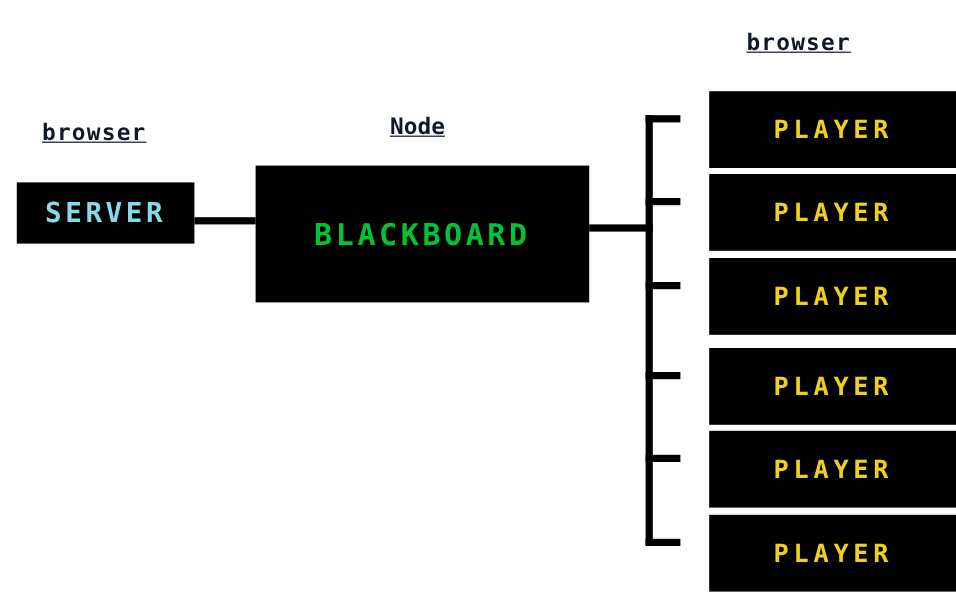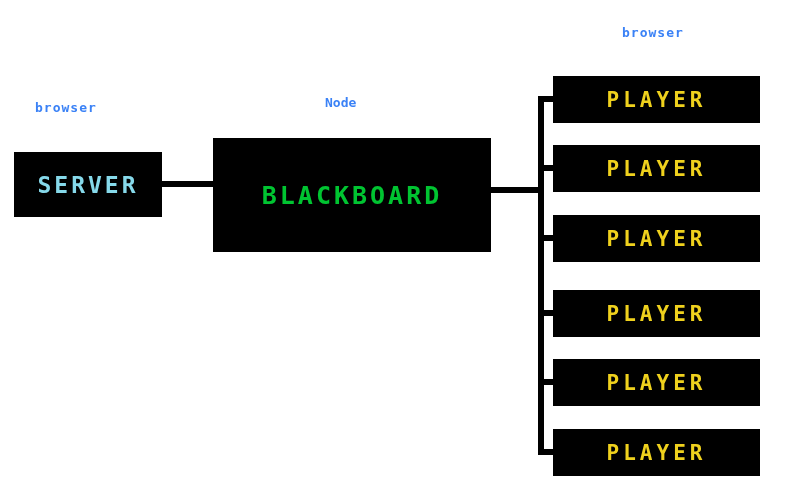--- a/index.html
+++ b/index.html
@@ -6,45 +6,46 @@
   .canvas{
     position:relative;
     width:797px;height:498px;
     background:#ffffff;
     font-family:"DejaVu Sans Mono", monospace;
     overflow:hidden;
   }
   .label{
     position:absolute;
     font-weight:bold;
-    font-size:13px;
-    color:#3b82f6;
+    font-size:19px;
+    color:#0f172a;
     letter-spacing:1px;
     white-space:nowrap;
+    text-decoration:underline;
   }
   .browser-left{left:35px;top:100px;}
   .node-label{left:325px;top:95px;letter-spacing:0;}
   .browser-right{left:622px;top:25px;}
 
   .box{
     position:absolute;
     background:var(--box-bg,#000000);
     display:flex;align-items:center;justify-content:center;
   }
-  .server-box{left:14px;top:152px;width:148px;height:65px;}
+  .server-box{left:14px;top:152px;width:148px;height:51px;}
   .server-text{
     color:var(--server-color,#86d9ea);
     font-size:23px;font-weight:bold;letter-spacing:3px;white-space:nowrap;
   }
   .blackboard-box{left:213px;top:138px;width:278px;height:114px;}
   .blackboard-text{
     color:var(--blackboard-color,#00c431);
     font-size:25px;font-weight:bold;letter-spacing:3px;white-space:nowrap;
   }
-  .player-box{left:553px;width:207px;height:47px;}
+  .player-box{left:591px;width:207px;height:64px;}
   .player-text{
     color:var(--player-color,#efd11d);
     font-size:21px;font-weight:bold;letter-spacing:4px;white-space:nowrap;
   }
   .p1{top:76px;}
   .p2{top:145px;}
   .p3{top:215px;}
   .p4{top:290px;}
   .p5{top:359px;}
   .p6{top:429px;}

